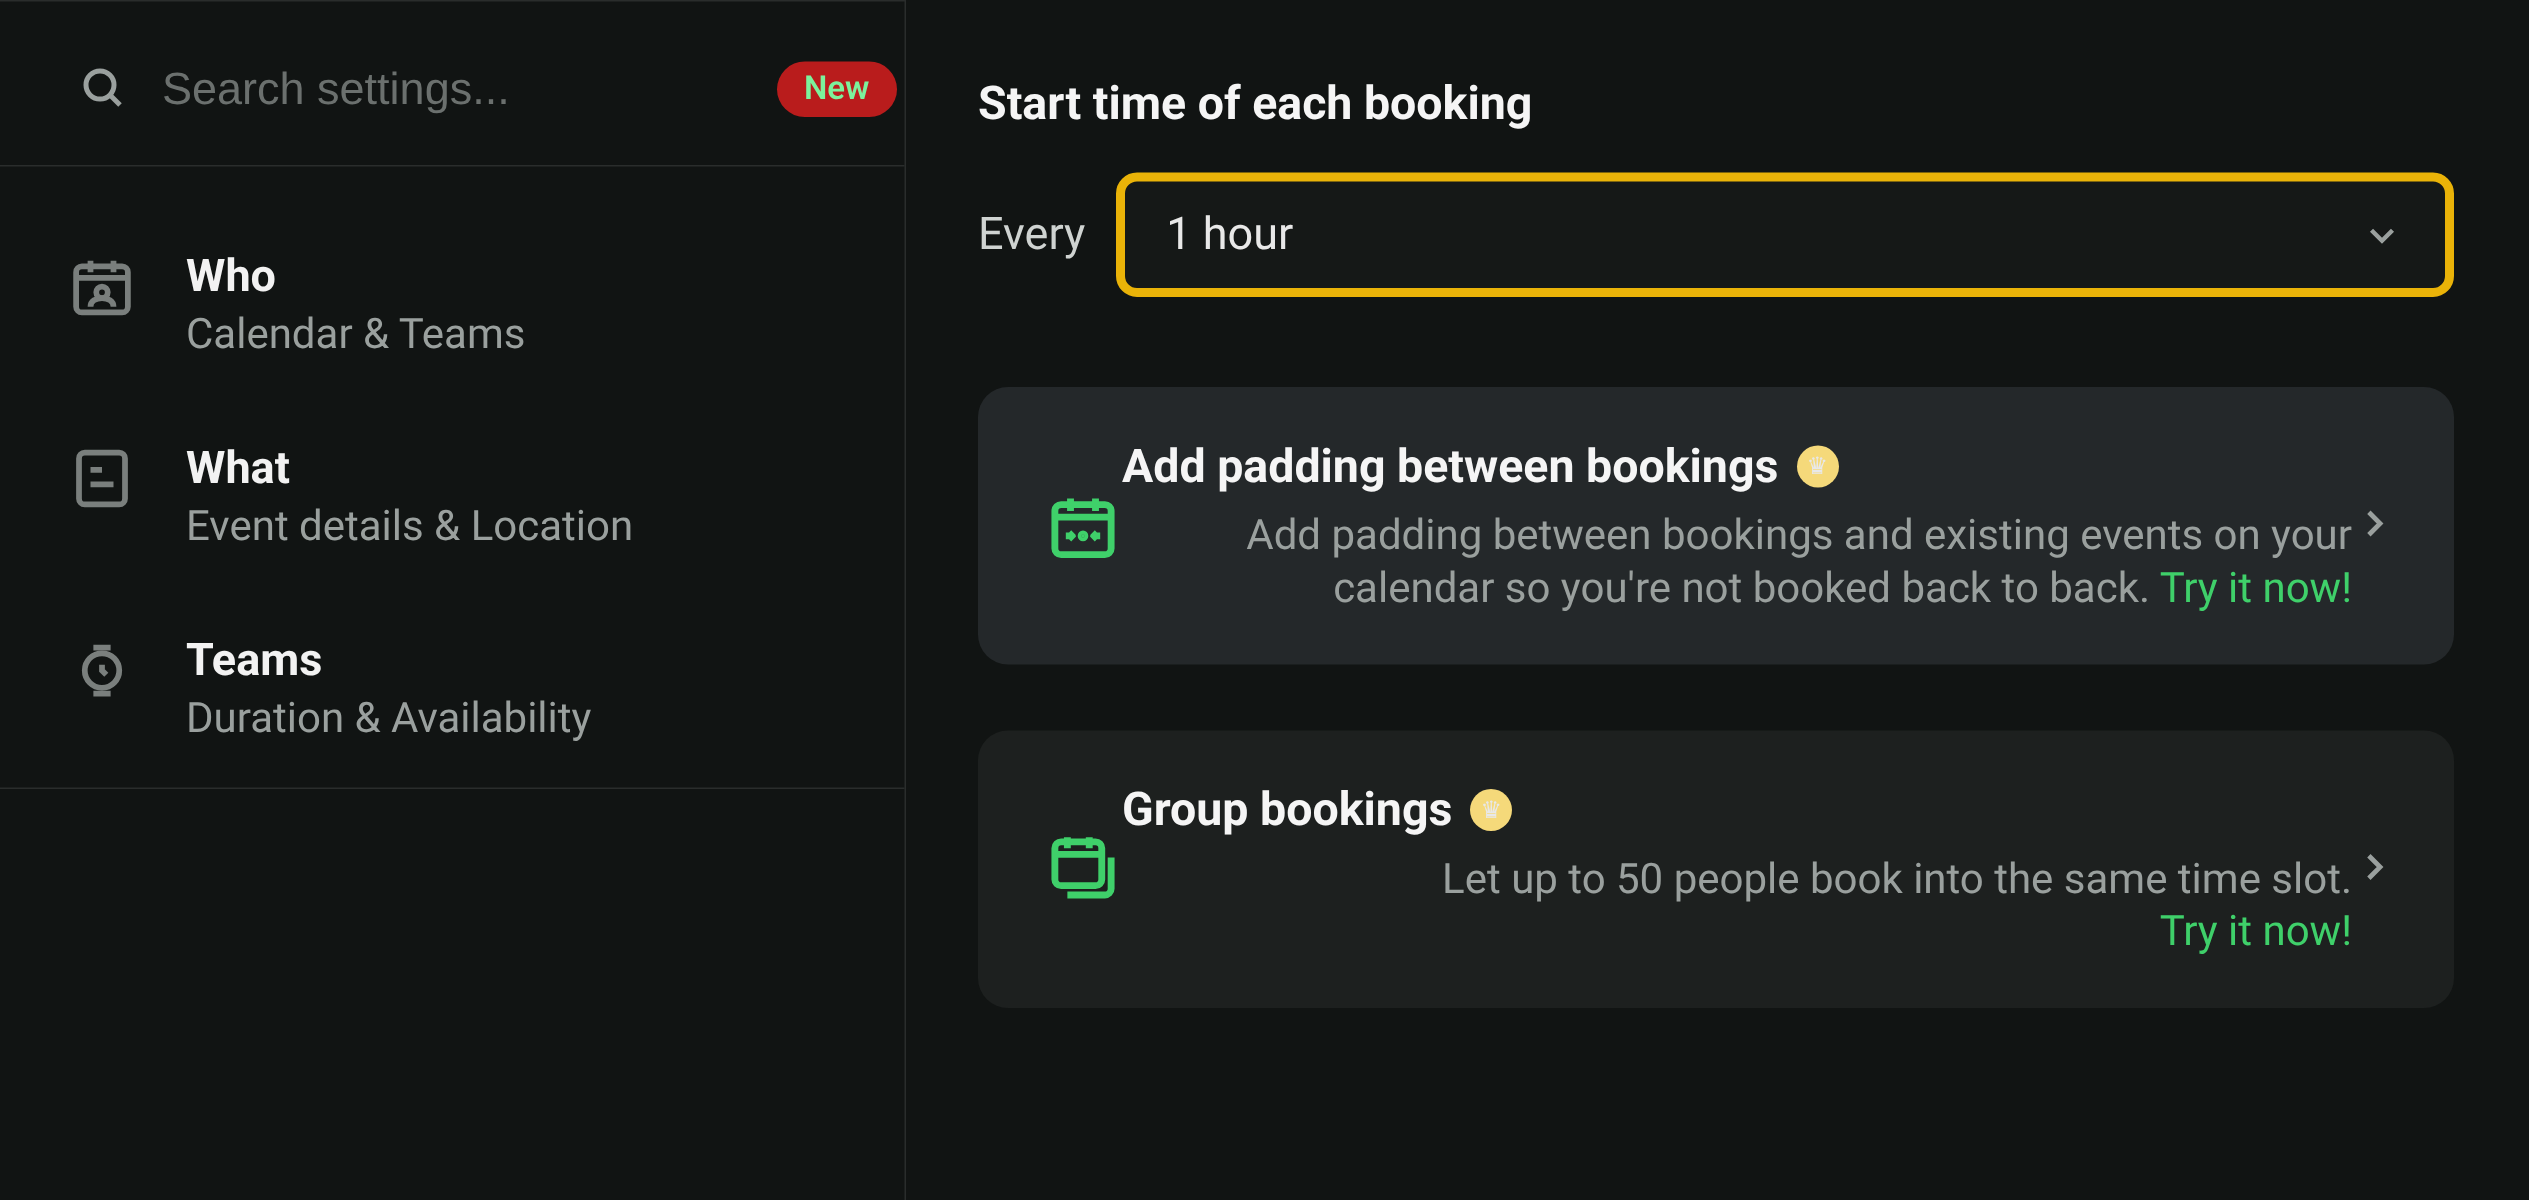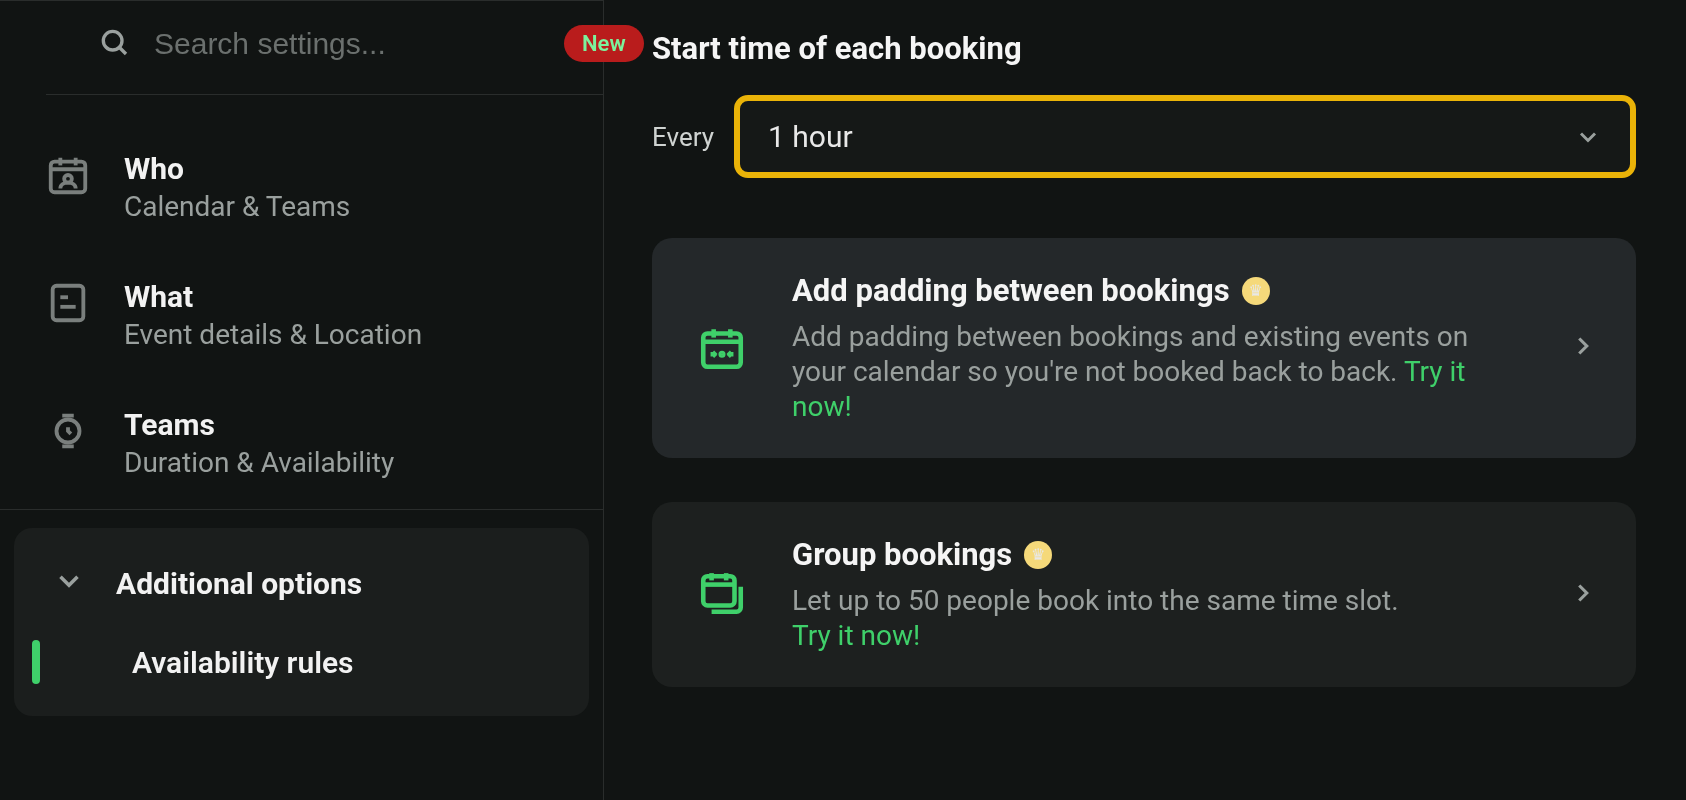--- a/index.html
+++ b/index.html
@@ -1,21 +1,21 @@
 <!DOCTYPE html>
 <html><head>
 <meta charset="utf-8">
 <style>
   * { box-sizing: border-box; margin: 0; padding: 0; }
   html, body { width: 1686px; height: 800px; background: #111413; color: #e8e8e8; font-family: -apple-system, BlinkMacSystemFont, "Segoe UI", Roboto, sans-serif; overflow: hidden; }
   .app { display: flex; height: 100%; }
 
   
   .sidebar { width: 604px; border-right: 1px solid #2a2d2c; display: flex; flex-direction: column; border-top: 1px solid #2a2d2c; }
-  .search-row { display: flex; align-items: center; gap: 24px; padding: 24px 40px 32px 52px; border-bottom: 1px solid #2a2d2c; margin-left: 46px; }
+  .search-row { display: flex; align-items: center; gap: 24px; padding: 40px 40px 32px 52px; border-bottom: 1px solid #2a2d2c; }
   .search-icon svg { width: 32px; height: 32px; stroke: #9aa09e; }
   .search-input { flex: 1; background: transparent; border: none; color: #e8e8e8; font-size: 30px; outline: none; }
   .search-input::placeholder { color: #6b706e; }
   .badge-new { background: #b91c1c; color: #7cf29c; font-size: 22px; font-weight: 600; padding: 6px 18px; border-radius: 999px; }
 
   .nav-list { padding: 30px 0 0 0; border-bottom: 1px solid #2a2d2c; }
   .nav-item { display: flex; align-items: flex-start; gap: 32px; padding: 26px 40px 30px 44px; cursor: pointer; }
   .nav-icon { width: 48px; height: 48px; display: flex; align-items: center; justify-content: center; flex-shrink: 0; }
   .nav-icon svg { width: 46px; height: 46px; stroke: #7a7f7d; fill: none; stroke-width: 2; }
   .nav-text { display: flex; flex-direction: column; gap: 4px; }
@@ -24,29 +24,29 @@
 
   .sub-panel { margin: 18px 14px 0 14px; background: #1b1e1d; border-radius: 18px; padding: 28px 0 20px 0; }
   .sub-row { display: flex; align-items: center; gap: 30px; padding: 8px 30px 30px 38px; cursor: pointer; }
   .sub-row .chevron svg { width: 34px; height: 34px; stroke: #9aa09e; }
   .sub-label { font-size: 30px; font-weight: 700; color: #f2f2f2; }
   .sub-active { display: flex; align-items: center; padding: 8px 30px 12px 18px; position: relative; }
   .active-bar { width: 8px; height: 44px; background: #3fd06a; border-radius: 4px; margin-right: 92px; }
   .sub-active .sub-text { font-size: 30px; font-weight: 600; color: #f2f2f2; }
 
   
-  .main { flex: 1; padding: 30px 50px 0 48px; }
+  .main { flex: 1; padding: 30px 50px 0 48px; margin-top: 20px; }
   .section-title { font-size: 31px; font-weight: 700; color: #f5f5f5; margin-bottom: 28px; }
   .interval-row { display: flex; align-items: center; gap: 20px; margin-bottom: 60px; }
-  .interval-label { font-size: 26px; color: #cfd3d1; }
+  .interval-label { font-size: 30px; color: #cfd3d1; }
   .select { flex: 1; display: flex; align-items: center; justify-content: space-between; border: 6px solid #eab308; border-radius: 14px; padding: 18px 28px; cursor: pointer; background: #151817; }
   .select-value { font-size: 30px; color: #e8e8e8; }
   .select svg { width: 28px; height: 28px; stroke: #9aa09e; }
 
-  .card { background: #1d201f; border-radius: 20px; padding: 34px 38px 34px 44px; display: flex; align-items: center; gap: 44px; margin-bottom: 44px; cursor: pointer; }
+  .card { background: #1d201f; border-radius: 20px; padding: 34px 38px 34px 44px; display: flex; align-items: center; margin-bottom: 44px; cursor: pointer; text-align: right; }
   .card.highlight { background: #24282a; }
   .card-icon { width: 52px; height: 52px; flex-shrink: 0; display: flex; align-items: center; justify-content: center; }
   .card-icon svg { width: 50px; height: 50px; stroke: #3fd06a; fill: none; stroke-width: 2.2; }
   .card-body { flex: 1; }
   .card-title-row { display: flex; align-items: center; gap: 12px; margin-bottom: 10px; }
   .card-title { font-size: 31px; font-weight: 700; color: #f5f5f5; }
   .crown { width: 28px; height: 28px; border-radius: 50%; background: #f5d97a; display: inline-flex; align-items: center; justify-content: center; font-size: 16px; }
   .card-desc { font-size: 28px; color: #9aa09e; line-height: 1.25; }
   .card-desc .link { color: #3fd06a; }
   .card-chevron svg { width: 30px; height: 30px; stroke: #9aa09e; }
@@ -108,34 +108,20 @@
               <path d="M9 4h6M9 20h6"></path>
             </svg>
         </span>
         <div class="nav-text">
           <span class="nav-title">Teams</span>
           <span class="nav-sub">Duration &amp; Availability</span>
         </div>
       </div>
     </div>
 
-    <div class="sub-panel">
-      <div class="sub-row">
-        <span class="chevron">
-          <svg viewBox="0 0 24 24" fill="none" stroke-width="2.5">
-              <polyline points="6 9 12 15 18 9"></polyline>
-            </svg>
-        </span>
-        <span class="sub-label">Additional options</span>
-      </div>
-      <div class="sub-active">
-        <span class="active-bar"></span>
-        <span class="sub-text">Availability rules</span>
-      </div>
-    </div>
   </aside>
 
   <main class="main">
     <h2 class="section-title">Start time of each booking</h2>
 
     <div class="interval-row">
       <span class="interval-label">Every</span>
       <div class="select">
         <span class="select-value">1 hour</span>
         <svg viewBox="0 0 24 24" fill="none" stroke-width="2.5">

